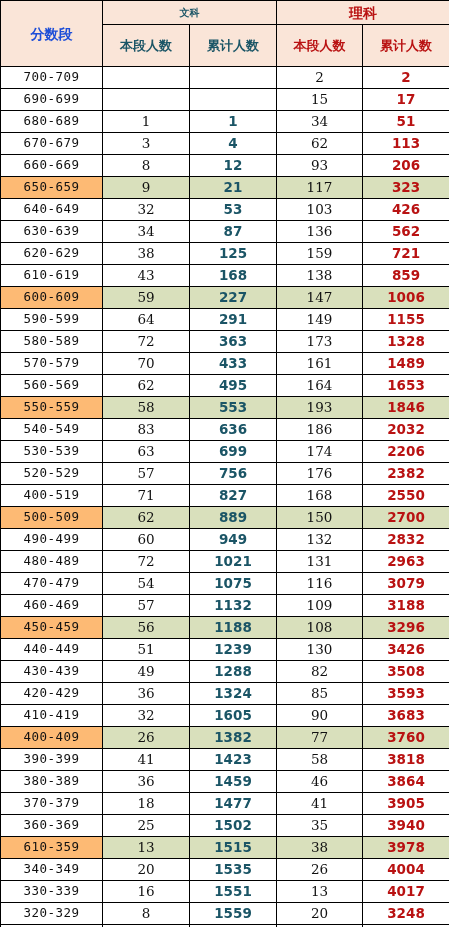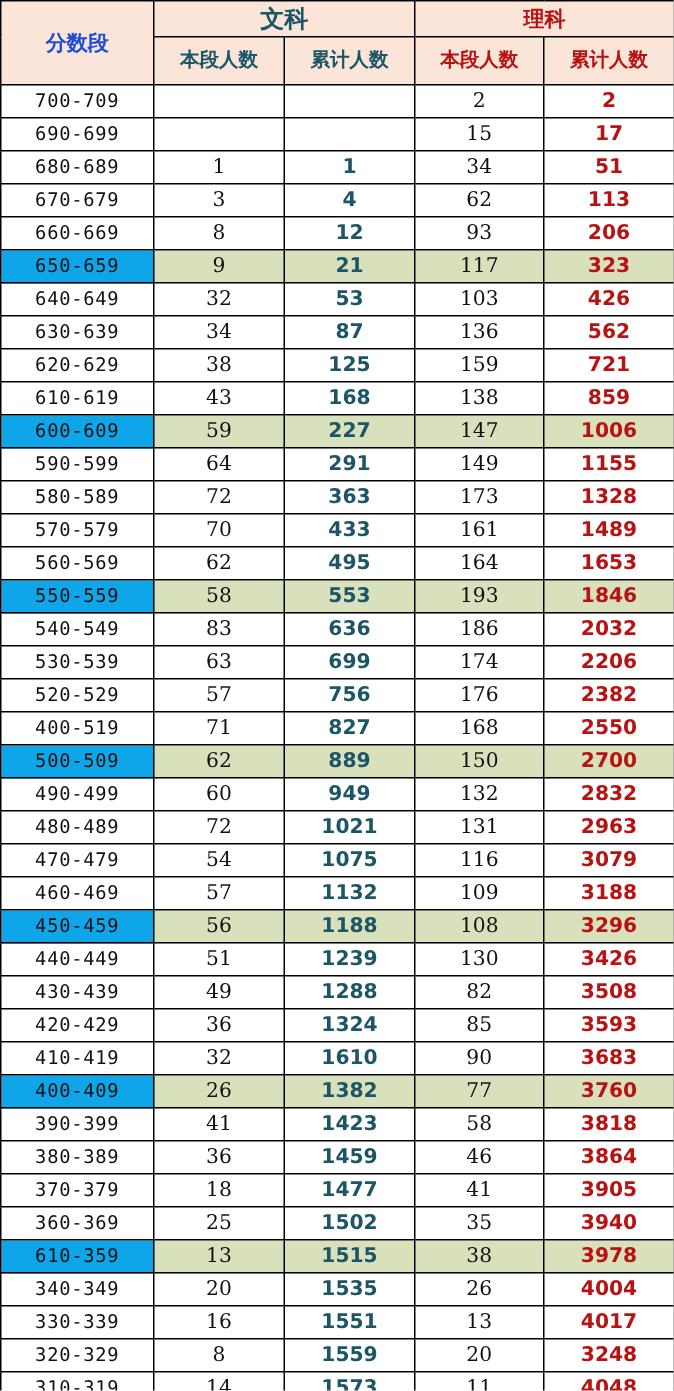--- a/index.html
+++ b/index.html
@@ -28,35 +28,35 @@
     font-weight:bold;
     font-family:"DejaVu Sans","Liberation Sans",sans-serif;
   }
   th.h-seg{
     font-size:14px;
     color:#1d4ed8;
     height:48px;
     border-right:3px solid #000;
   }
   th.h-wen{
-    font-size:16px;
+    font-size:10px;
     color:#1b5566;
     height:24px;
     border-right:3px solid #000;
     border-bottom:1px solid #000;
   }
   th.h-li{
     font-size:14px;
     color:#b91212;
     height:24px;
     border-bottom:1px solid #000;
   }
   th.sub{
     font-size:13px;
-    height:32px;
+    height:42px;
   }
   th.sub-wen{color:#1b5566;}
   th.sub-li{color:#b91212;}
   th.thick-r{border-right:3px solid #000;}
   thead tr:last-child th{border-bottom:3px solid #000;}
 
   
   tbody tr{height:22px;}
   tbody td{
     height:22px;
@@ -81,21 +81,21 @@
     font-size:13.5px;
     border-right:3px solid #000;
   }
   td.c-cum-li{
     color:#b91212;
     font-weight:bold;
     font-family:"DejaVu Sans","Liberation Sans",sans-serif;
     font-size:13.5px;
   }
   tr.hl td{background:#d9e0bc;}
-  tr.hl td.c-seg{background:#0ea5e9;}
+  tr.hl td.c-seg{background:#fdba74;}
 </style>
 </head>
 <body>
 
 <table id="score-table">
   <colgroup>
     <col style="width:102px">
     <col style="width:87px">
     <col style="width:87px">
     <col style="width:86px">
@@ -314,21 +314,21 @@
       <tr>
         <td class="c-seg">420-429</td>
         <td class="c-count">36</td>
         <td class="c-cum-wen">1324</td>
         <td class="c-count">85</td>
         <td class="c-cum-li">3593</td>
       </tr>
       <tr>
         <td class="c-seg">410-419</td>
         <td class="c-count">32</td>
-        <td class="c-cum-wen">1610</td>
+        <td class="c-cum-wen">1605</td>
         <td class="c-count">90</td>
         <td class="c-cum-li">3683</td>
       </tr>
       <tr class="hl">
         <td class="c-seg">400-409</td>
         <td class="c-count">26</td>
         <td class="c-cum-wen">1382</td>
         <td class="c-count">77</td>
         <td class="c-cum-li">3760</td>
       </tr>

